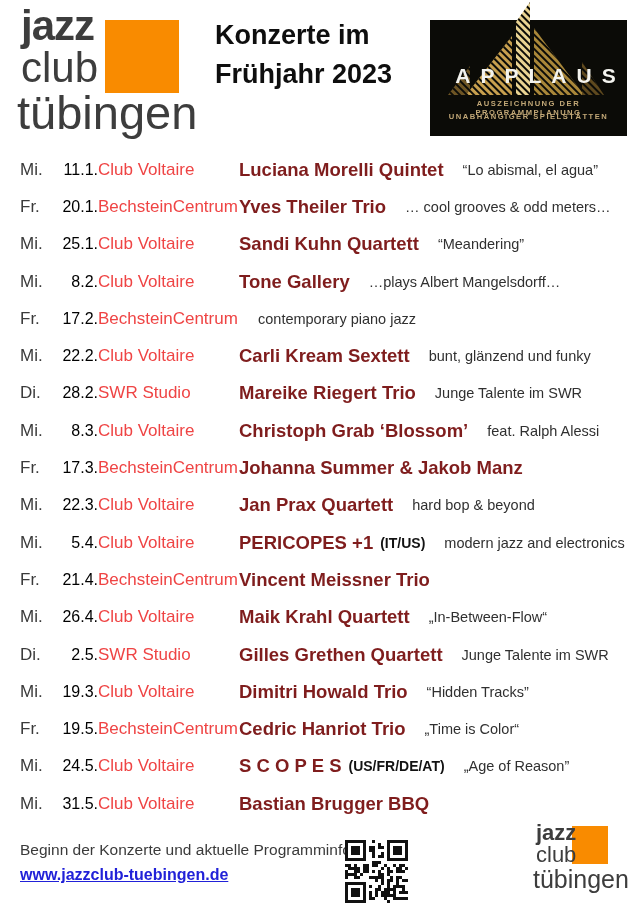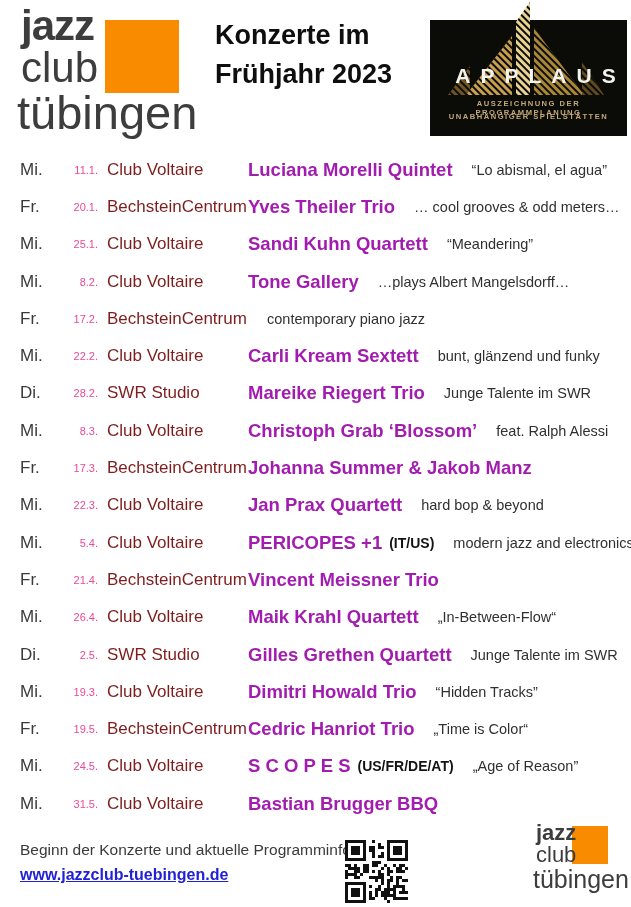--- a/index.html
+++ b/index.html
@@ -24,23 +24,23 @@
                  font-size:21px;font-weight:bold;letter-spacing:10px;padding-left:24px;box-sizing:border-box;}
   .applaus .sub1,.applaus .sub2{position:absolute;left:0;width:197px;text-align:center;
                  font-size:7.6px;font-weight:bold;letter-spacing:1.5px;color:#c2a877;}
   .applaus .sub1{top:99px;}
   .applaus .sub2{top:112px;}
 
   
   .list{position:absolute;left:20px;top:151px;width:604px;}
   .row{display:flex;align-items:center;height:37.3px;}
   .day{flex:none;width:35px;font-size:17px;color:#3a3a3a;}
-  .date{flex:none;width:43px;text-align:right;font-size:11px;color:#ec4899;}
-  .venue{flex:none;width:141px;margin-left:9px;font-size:17px;color:#7f1d1d;white-space:nowrap;}
-  .band{font-size:18.5px;font-weight:bold;color:#a21caf;white-space:nowrap;}
+  .date{flex:none;width:43px;text-align:right;font-size:16px;color:#000000;}
+  .venue{flex:none;width:141px;font-size:17px;color:#ef4444;white-space:nowrap;}
+  .band{font-size:18.5px;font-weight:bold;color:#7f1d1d;white-space:nowrap;}
   .suffix{font-size:14px;font-weight:bold;color:#121212;margin-left:7px;white-space:nowrap;}
   .suffix:empty{display:none;}
   .note{font-size:14.5px;color:#303030;margin-left:19px;white-space:nowrap;}
   .note:empty{display:none;}
 
   
   .finfo{position:absolute;left:20px;top:841px;font-size:15.5px;color:#3a3a3a;}
   .flink{position:absolute;left:20px;top:866px;font-size:16px;font-weight:bold;
          color:var(--link-blue);text-decoration:underline;cursor:pointer;}
   .qr{position:absolute;left:345px;top:840px;width:63px;height:63px;}

